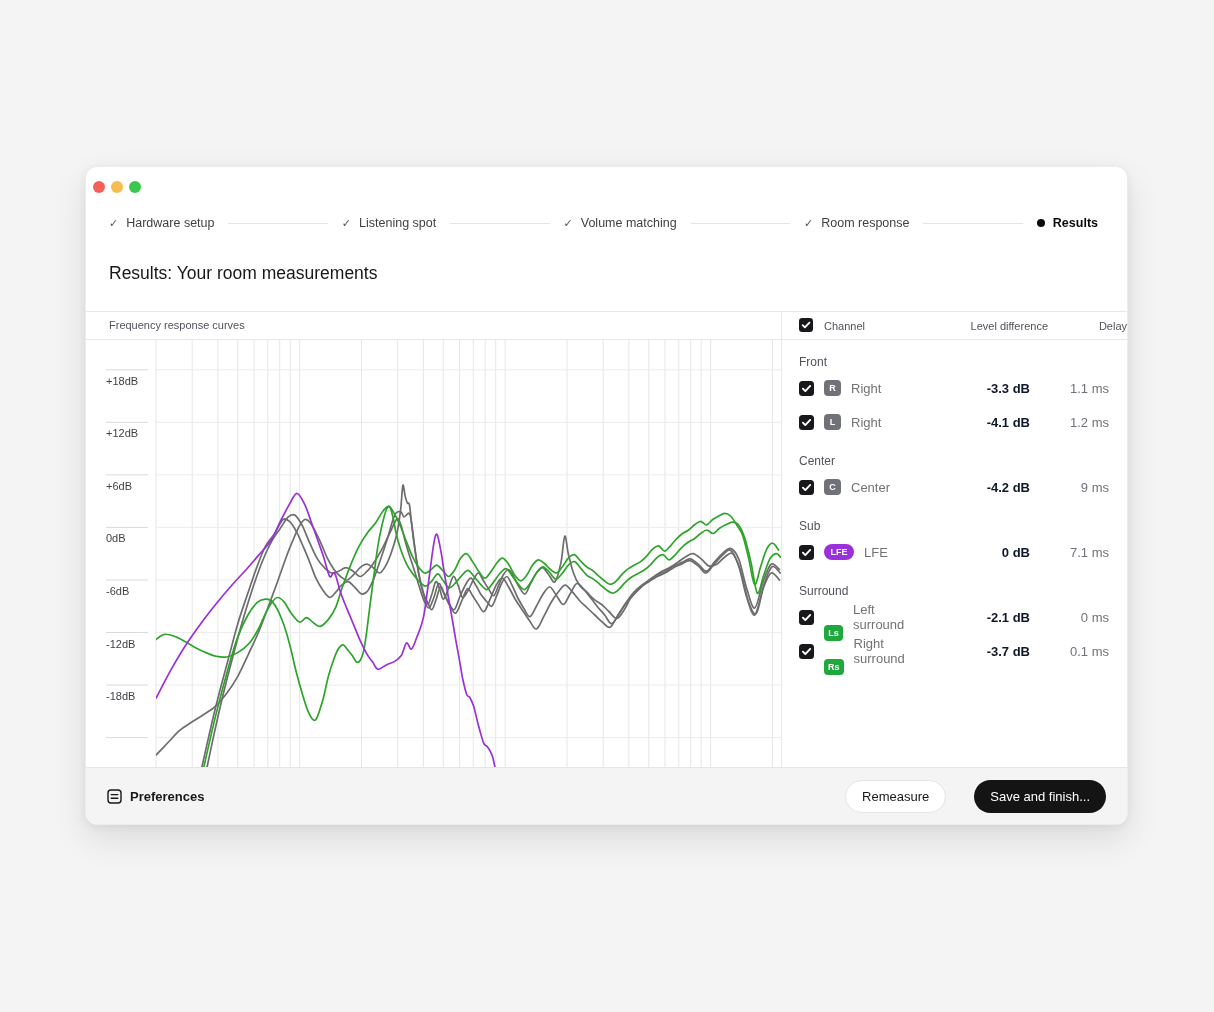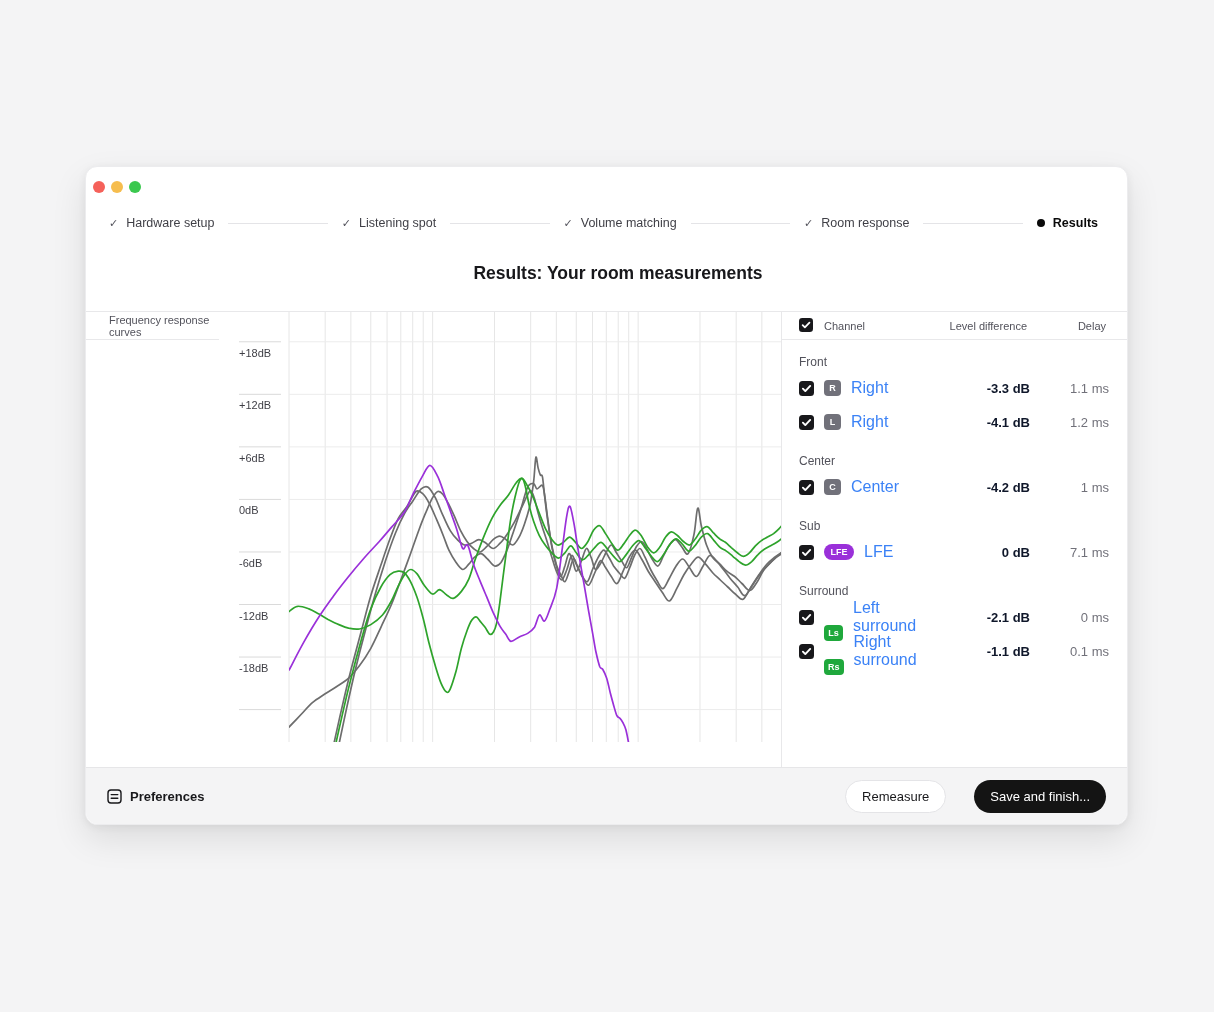--- a/index.html
+++ b/index.html
@@ -22,47 +22,47 @@
   .tl { width:12px; height:12px; border-radius:50%; display:inline-block; }
   
   .stepper { height:32px; display:flex; align-items:center; padding:0 29px 0 23px; }
   .step { display:flex; align-items:center; gap:8px; white-space:nowrap; cursor:default; }
   .step .check { font-size:11px; color:#52525b; line-height:1; }
   .step .dot { width:8px; height:8px; border-radius:50%; background:#0a0a0a; display:inline-block; }
   .step .lbl { font-size:12.5px; color:#3f3f46; font-weight:500; }
   .step.current .lbl { font-weight:700; color:#0a0a0a; }
   .step-line { flex:1; height:1px; background:#e4e4e7; margin:0 14px; }
   
-  .page-title { margin:22px 0 26px 23px; font-size:17.5px; line-height:24px; font-weight:700; color:#18181b;text-align:center; }
+  .page-title { margin:22px 0 26px 23px; font-size:17.5px; line-height:24px; font-weight:400; color:#18181b; }
   
   .content { flex:1; display:flex; border-top:1px solid #e8e8ea; min-height:0; }
-  .chart-panel { width:695px; display:flex; flex-direction:row; }
+  .chart-panel { width:695px; display:flex; flex-direction:column; }
   .panel-head {
     height:28px; border-bottom:1px solid #e8e8ea; display:flex; align-items:center;
     font-size:11px; color:#52525b;
   }
   .chart-panel .panel-head { padding-left:23px; }
   .channels-panel { width:348px; border-left:1px solid #e8e8ea; display:flex; flex-direction:column; }
-  .channels-panel .panel-head { padding:0 21px 0 17px; gap:10px; }
+  .channels-panel .panel-head { padding:0 0 0 17px; gap:10px; }
   .col-level { width:95px; text-align:right; }
   .col-delay { width:69px; text-align:right; }
   .col-name  { flex:1; }
   
   .group-title { padding:15px 0 0 17px; height:31px; font-size:12px; color:#52525b; }
   .ch-row { height:34px; display:flex; align-items:center; padding:0 18px 0 17px; gap:10px; }
   .cbx { width:15px; height:15px; flex:0 0 auto; display:inline-flex; }
   .badge {
     height:16px; min-width:17px; padding:0 4px; border-radius:4px;
     display:inline-flex; align-items:center; justify-content:center;
     color:#fff; font-size:9px; font-weight:700; line-height:1;
   }
   .badge.gray   { background:#71717a; }
   .badge.purple { background:#9a30d9; border-radius:8px; min-width:30px; }
   .badge.green  { background:#1fa83c; min-width:19px;margin-top:32px; }
-  .ch-name  { flex:1; font-size:16px; font-weight:500; color:#3b82f6; }
+  .ch-name  { flex:1; font-size:13px; font-weight:500; color:#737373; }
   .ch-level { width:95px; text-align:right; font-size:13px; font-weight:600; color:#0f172a; }
   .ch-delay { width:69px; text-align:right; font-size:13px; color:#71717a; }
   
   .footer {
     height:57px; background:#f4f4f5; border-top:1px solid #e6e6e8;
     border-radius:0 0 12px 12px; display:flex; align-items:center; padding:0 21px;
   }
   .prefs { display:flex; align-items:center; gap:8px; font-size:13px; font-weight:600; color:#18181b; cursor:pointer; }
   .actions { margin-left:auto; display:flex; gap:28px; }
   .btn {
@@ -229,21 +229,21 @@
           <div class="ch-row">
             <span class="cbx">
               <svg width="15" height="15" viewBox="0 0 15 15">
                 <rect width="15" height="15" rx="3.5" fill="#18181b"></rect>
                 <path d="M3.9 7.7 L6.3 10.1 L11.2 4.9" stroke="#fff" stroke-width="1.9" fill="none" stroke-linecap="round" stroke-linejoin="round"></path>
               </svg>
             </span>
             <span class="badge gray">C</span>
             <span class="ch-name">Center</span>
             <span class="ch-level">-4.2 dB</span>
-            <span class="ch-delay">1 ms</span>
+            <span class="ch-delay">9 ms</span>
           </div>
           <div class="group-title">Sub</div>
           <div class="ch-row">
             <span class="cbx">
               <svg width="15" height="15" viewBox="0 0 15 15">
                 <rect width="15" height="15" rx="3.5" fill="#18181b"></rect>
                 <path d="M3.9 7.7 L6.3 10.1 L11.2 4.9" stroke="#fff" stroke-width="1.9" fill="none" stroke-linecap="round" stroke-linejoin="round"></path>
               </svg>
             </span>
             <span class="badge purple">LFE</span>
@@ -266,21 +266,21 @@
           </div>
           <div class="ch-row">
             <span class="cbx">
               <svg width="15" height="15" viewBox="0 0 15 15">
                 <rect width="15" height="15" rx="3.5" fill="#18181b"></rect>
                 <path d="M3.9 7.7 L6.3 10.1 L11.2 4.9" stroke="#fff" stroke-width="1.9" fill="none" stroke-linecap="round" stroke-linejoin="round"></path>
               </svg>
             </span>
             <span class="badge green">Rs</span>
             <span class="ch-name">Right surround</span>
-            <span class="ch-level">-1.1 dB</span>
+            <span class="ch-level">-3.7 dB</span>
             <span class="ch-delay">0.1 ms</span>
           </div>
         </div>
     </div>
   </div>
 
   <div class="footer">
     <div class="prefs">
       <svg width="15" height="15" viewBox="0 0 15 15">
         <rect x="1" y="1" width="13" height="13" rx="3" fill="none" stroke="#18181b" stroke-width="1.4"></rect>

